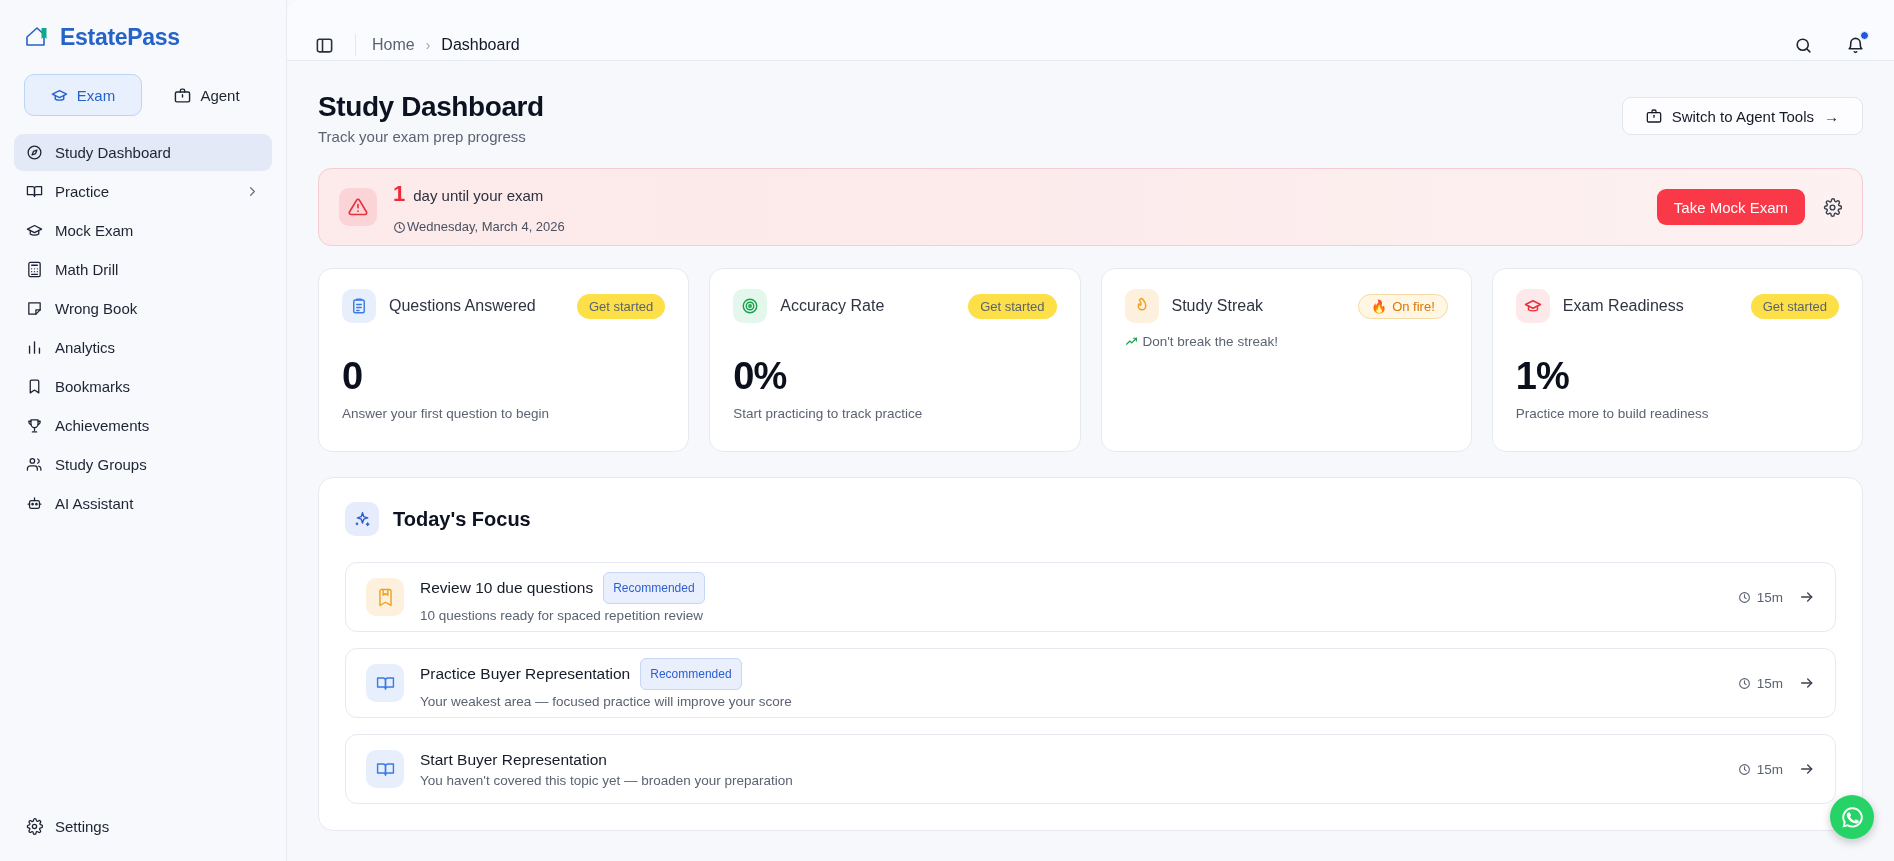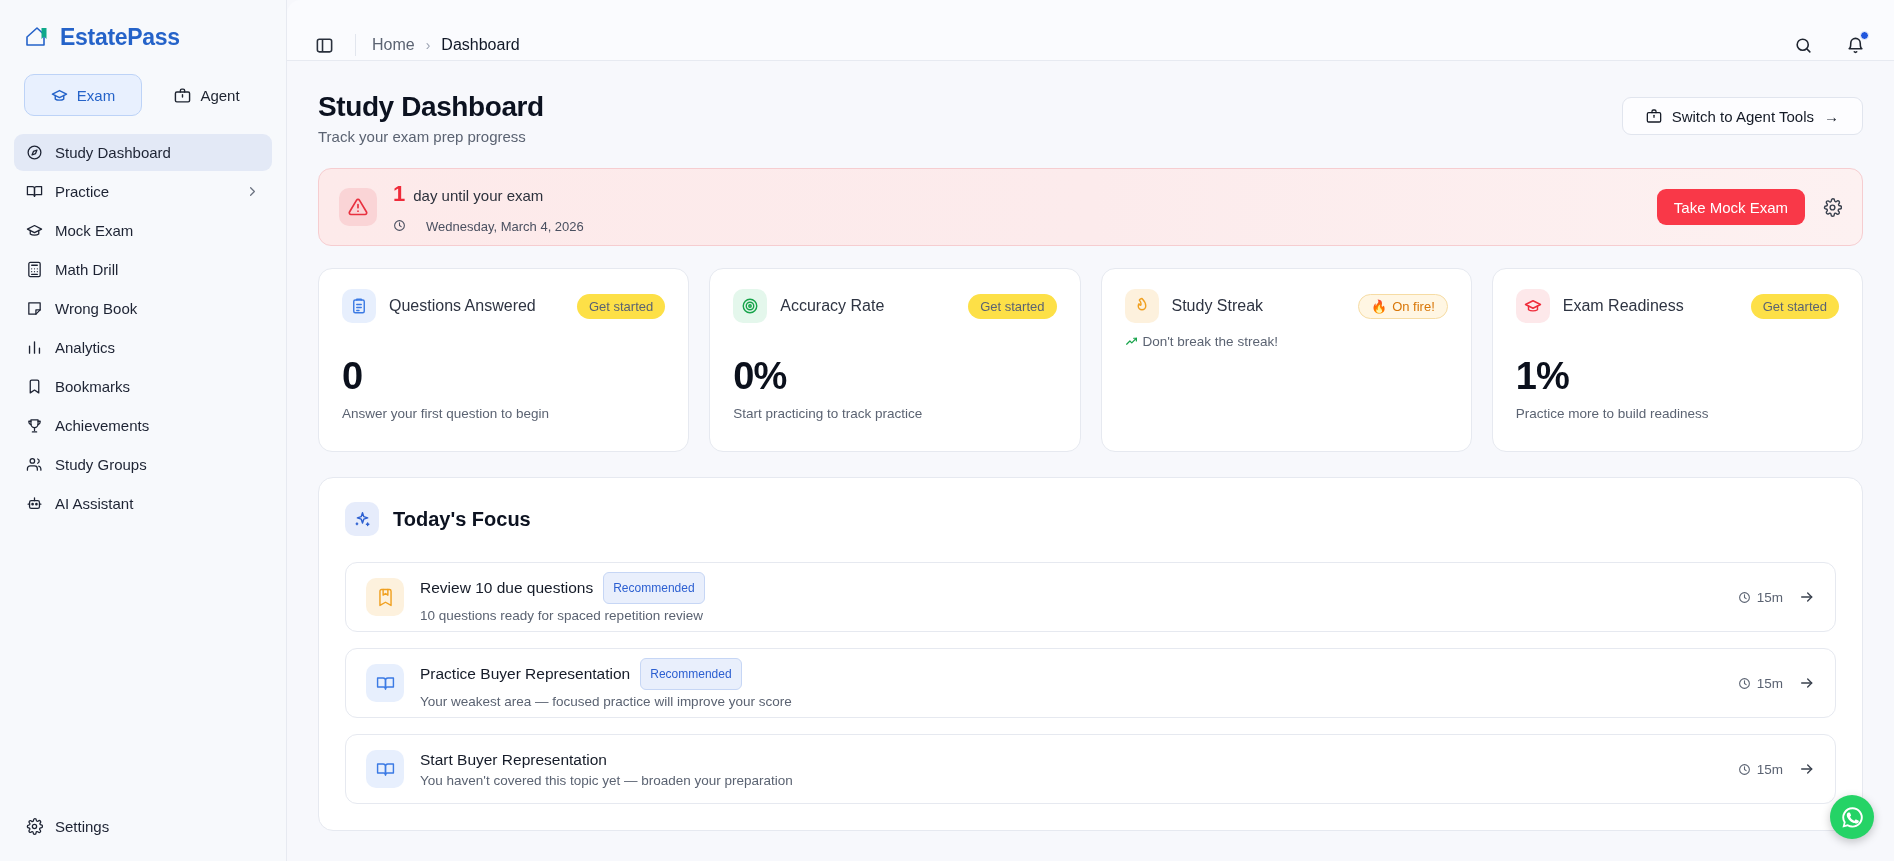--- a/index.html
+++ b/index.html
@@ -85,21 +85,21 @@
     border: 1px solid #f6cdd0; display: flex; align-items: center; padding: 0 20px;
   }
   .alert-icon {
     width: 38px; height: 38px; border-radius: 10px; background: #fad4d6;
     display: flex; align-items: center; justify-content: center; color: #e8303f; flex: 0 0 38px;
   }
   .alert-text { margin-left: 16px; }
   .alert-line1 { display: flex; align-items: baseline; gap: 8px; }
   .alert-days { font-size: 22px; font-weight: 700; color: #ef2b3a; }
   .alert-main { font-size: 15px; color: #2c313c; }
-  .alert-line2 { display: flex; align-items: flex-start; gap: 20px; margin-top: 12px; font-size: 13px; color: #4a5060; }
+  .alert-line2 { display: flex; align-items: flex-end; gap: 1px; margin-top: 12px; font-size: 13px; color: #4a5060; }
   .alert-actions { margin-left: auto; display: flex; align-items: center; gap: 18px; }
   .mock-btn {
     height: 36px; padding: 0 17px; border-radius: 9px; border: none;
     background: #f93848; color: #fff; font-size: 15px; font-weight: 500; cursor: pointer;
     font-family: "Liberation Sans", sans-serif;
   }
   .gear-btn { color: #3a414e; cursor: pointer; display: flex; }
 
   
   .stats { display: flex; gap: 20px; margin-top: 22px; }

